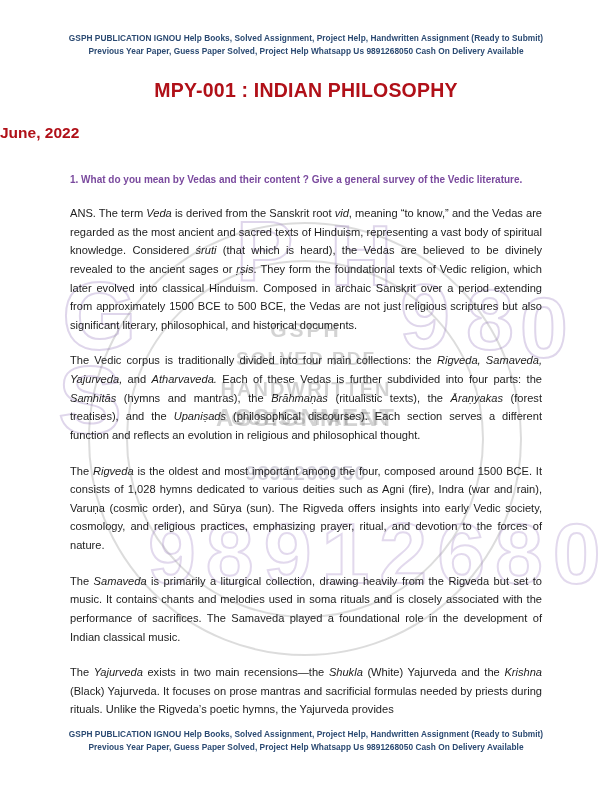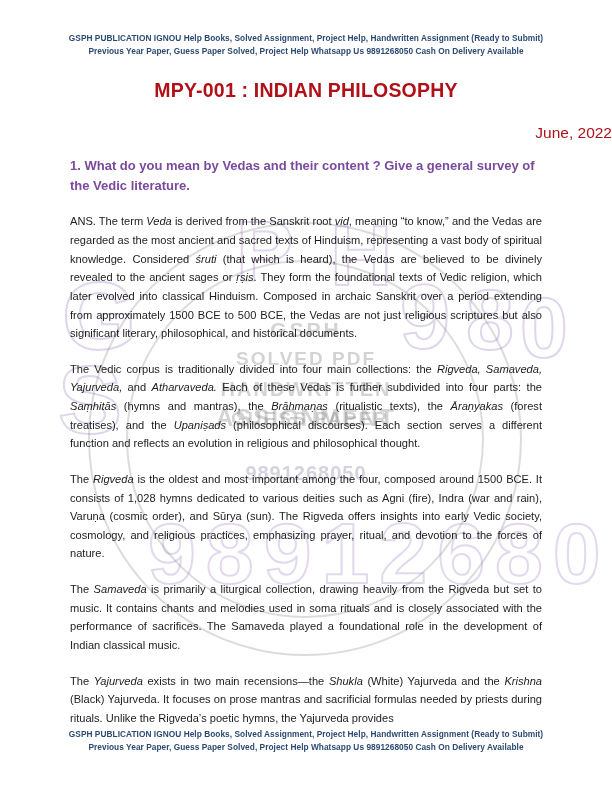--- a/index.html
+++ b/index.html
@@ -112,33 +112,32 @@
 
   .doc-title {
     text-align: center;
     color: #b01018;
     font-weight: 700;
     font-size: 19.5px;
     letter-spacing: 0.2px;
     margin-top: 20px;
   }
   .doc-date {
-    text-align: right;
+    text-align: left;
     color: #b01018;
-    font-weight: 400;
+    font-weight: 700;
     font-size: 15.5px;
     margin-top: 22px;
-    padding-left: 27px;
   }
 
   .question {
-    margin: 14px 70px 0 70px;
+    margin: 30px 70px 0 70px;
     color: #7a4a9e;
     font-weight: 700;
-    font-size: 13px;
+    font-size: 10px;
     line-height: 1.52;
     text-align: left;
   }
 
   .para {
     margin: 17px 70px 0 70px;
     color: #1c1c1c;
     font-size: 11.1px;
     line-height: 1.68;
     text-align: justify;

